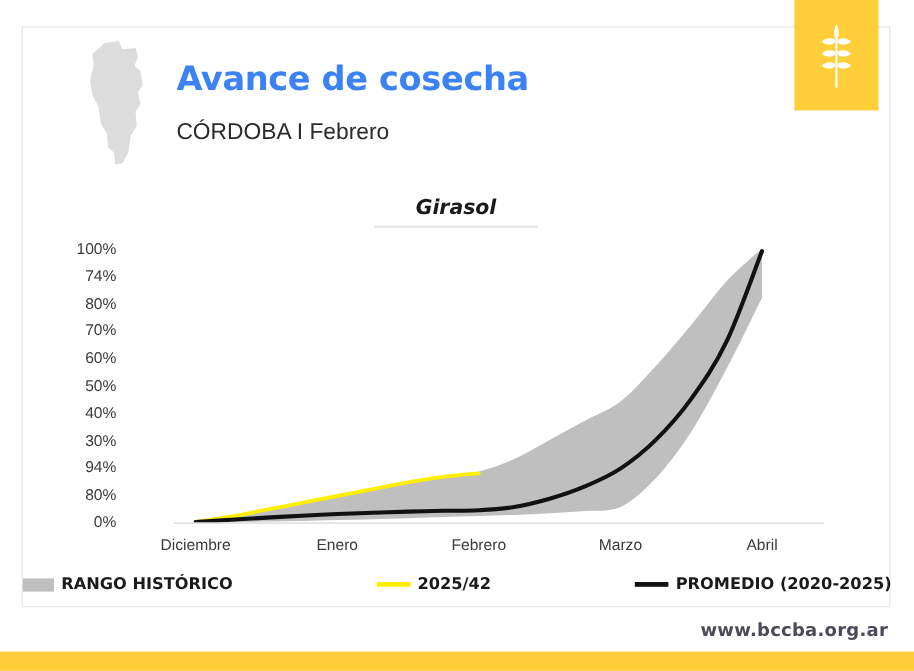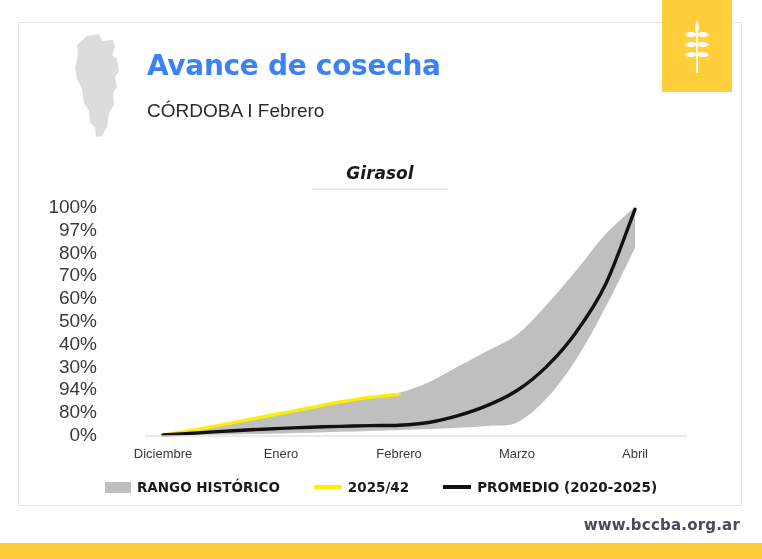--- a/index.html
+++ b/index.html
@@ -108,21 +108,21 @@
   .y-labels {
     position: absolute;
     left: 10px;
     top: 176px;
     width: 68px;
     height: 236px;
   }
   .y-label {
     position: absolute;
     right: 0;
-    font-size: 19px;
+    font-size: 13px;
     color: #3a3a3a;
     text-align: right;
     transform: translateY(-50%);
     white-space: nowrap;
     font-family: "Liberation Sans", sans-serif;
   }
 
   .x-labels {
     position: absolute;
     left: 0;
@@ -139,21 +139,21 @@
     font-family: "Liberation Sans", sans-serif;
   }
 
   
   .legend {
     position: absolute;
     left: 0;
     top: 456px;
     width: 724px;
     display: flex;
-    justify-content: center;
+    justify-content: space-between;
     align-items: center;
     gap: 34px;
   }
   .legend-item {
     display: flex;
     align-items: center;
     gap: 6px;
   }
   .legend-swatch-band {
     width: 26px;
@@ -214,21 +214,21 @@
   </div>
 
   <div class="chart-title-wrap">
     <span class="chart-title">Girasol</span>
   </div>
 
   <div class="plot-area">
 
     <div class="y-labels" id="y-labels">
         <div class="y-label" style="top: 8px;">100%</div>
-        <div class="y-label" style="top: 30.8px;">97%</div>
+        <div class="y-label" style="top: 30.8px;">74%</div>
         <div class="y-label" style="top: 53.6px;">80%</div>
         <div class="y-label" style="top: 76.4px;">70%</div>
         <div class="y-label" style="top: 99.2px;">60%</div>
         <div class="y-label" style="top: 122px;">50%</div>
         <div class="y-label" style="top: 144.8px;">40%</div>
         <div class="y-label" style="top: 167.6px;">30%</div>
         <div class="y-label" style="top: 190.4px;">94%</div>
         <div class="y-label" style="top: 213.2px;">80%</div>
         <div class="y-label" style="top: 236px;">0%</div>
       </div>

